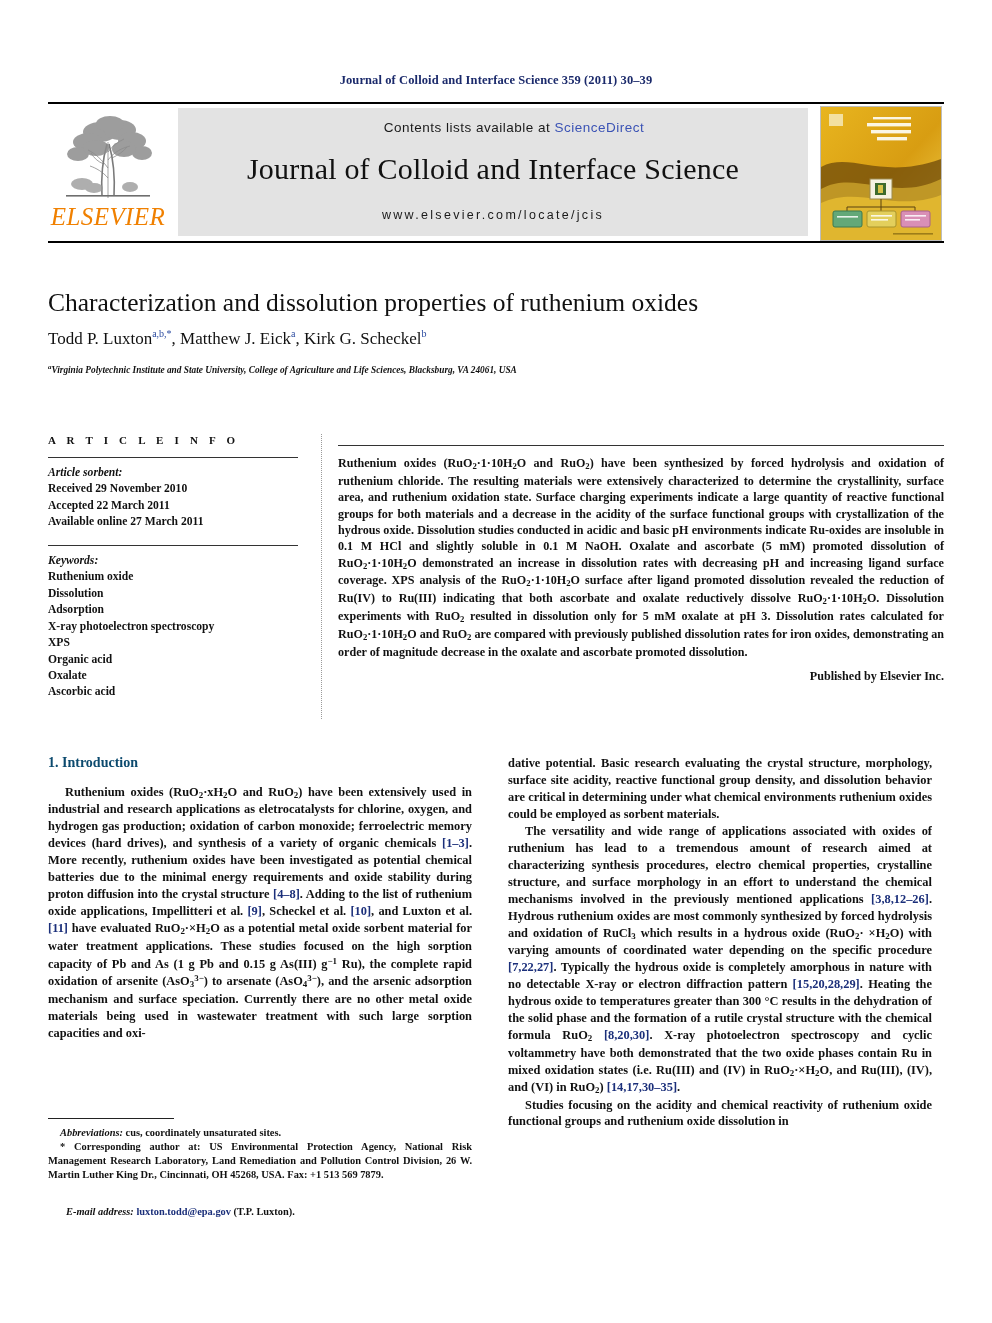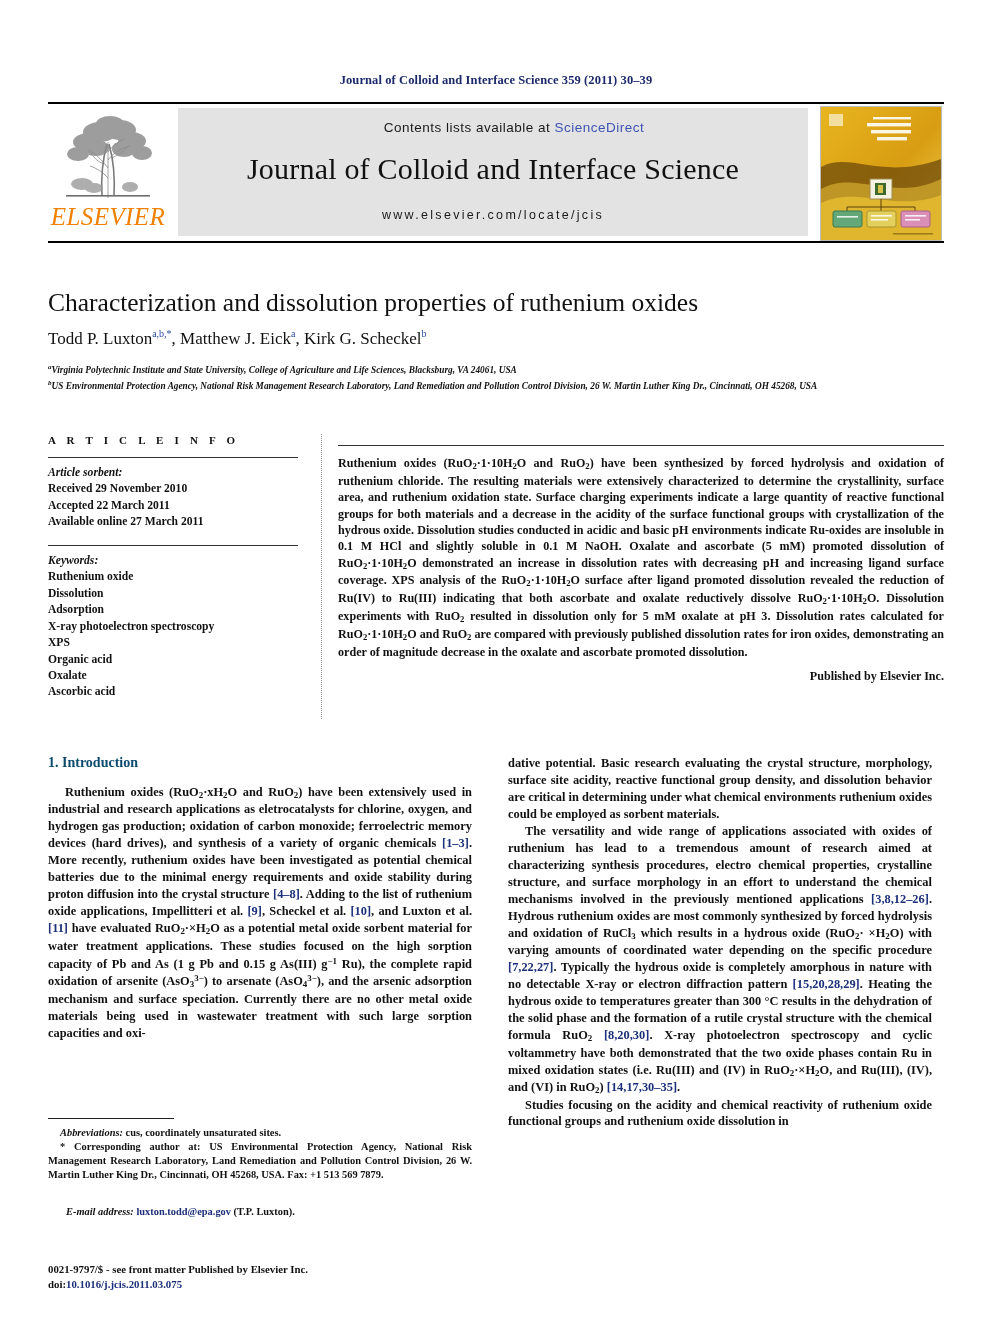--- a/index.html
+++ b/index.html
@@ -440,21 +440,20 @@
   </div>
 
   <div class="article-title">Characterization and dissolution properties of ruthenium oxides</div>
 
   <div class="authors">
     <span>Todd P. Luxton</span><sup>a,b,*</sup>, <span>Matthew J. Eick</span><sup>a</sup>, <span>Kirk G. Scheckel</span><sup>b</sup>
   </div>
 
   <div class="affiliations">
     <div><sup>a</sup><span>Virginia Polytechnic Institute and State University, College of Agriculture and Life Sciences, Blacksburg, VA 24061, USA</span></div>
-    <div><sup>b</sup><span>US Environmental Protection Agency, National Risk Management Research Laboratory, Land Remediation and Pollution Control Division, 26 W. Martin Luther King Dr., Cincinnati, OH 45268, USA</span></div>
   </div>
 
   <div class="band">
     <div class="band-divider"></div>
 
     <div class="col-info">
       <div class="sect-head">A R T I C L E   I N F O</div>
       <div class="hr-thin"></div>
       <div class="info-body">
         <div class="info-label">Article sorbent:</div>
@@ -506,19 +505,15 @@
     </div>
   </div>
 
   <div class="footnotes">
     <div class="foot-rule"></div>
     <div class="foot-text foot-indent"><span class="it">Abbreviations:</span><span> cus, coordinately unsaturated sites.</span></div>
     <div class="foot-text foot-indent">* Corresponding author at: US Environmental Protection Agency, National Risk Management Research Laboratory, Land Remediation and Pollution Control Division, 26 W. Martin Luther King Dr., Cincinnati, OH 45268, USA. Fax: +1 513 569 7879.</div>
     <div class="foot-text email-line"><span class="it">E-mail address:</span> <span class="mail-link">luxton.todd@epa.gov</span><span> (T.P. Luxton).</span></div>
   </div>
 
-  <div class="issn-block">
-    <div>0021-9797/$ - see front matter Published by Elsevier Inc.</div>
-    <div><span>doi:</span><span class="doi-link">10.1016/j.jcis.2011.03.075</span></div>
-  </div>
 
  </div>
 </div>
 
 </body></html>

